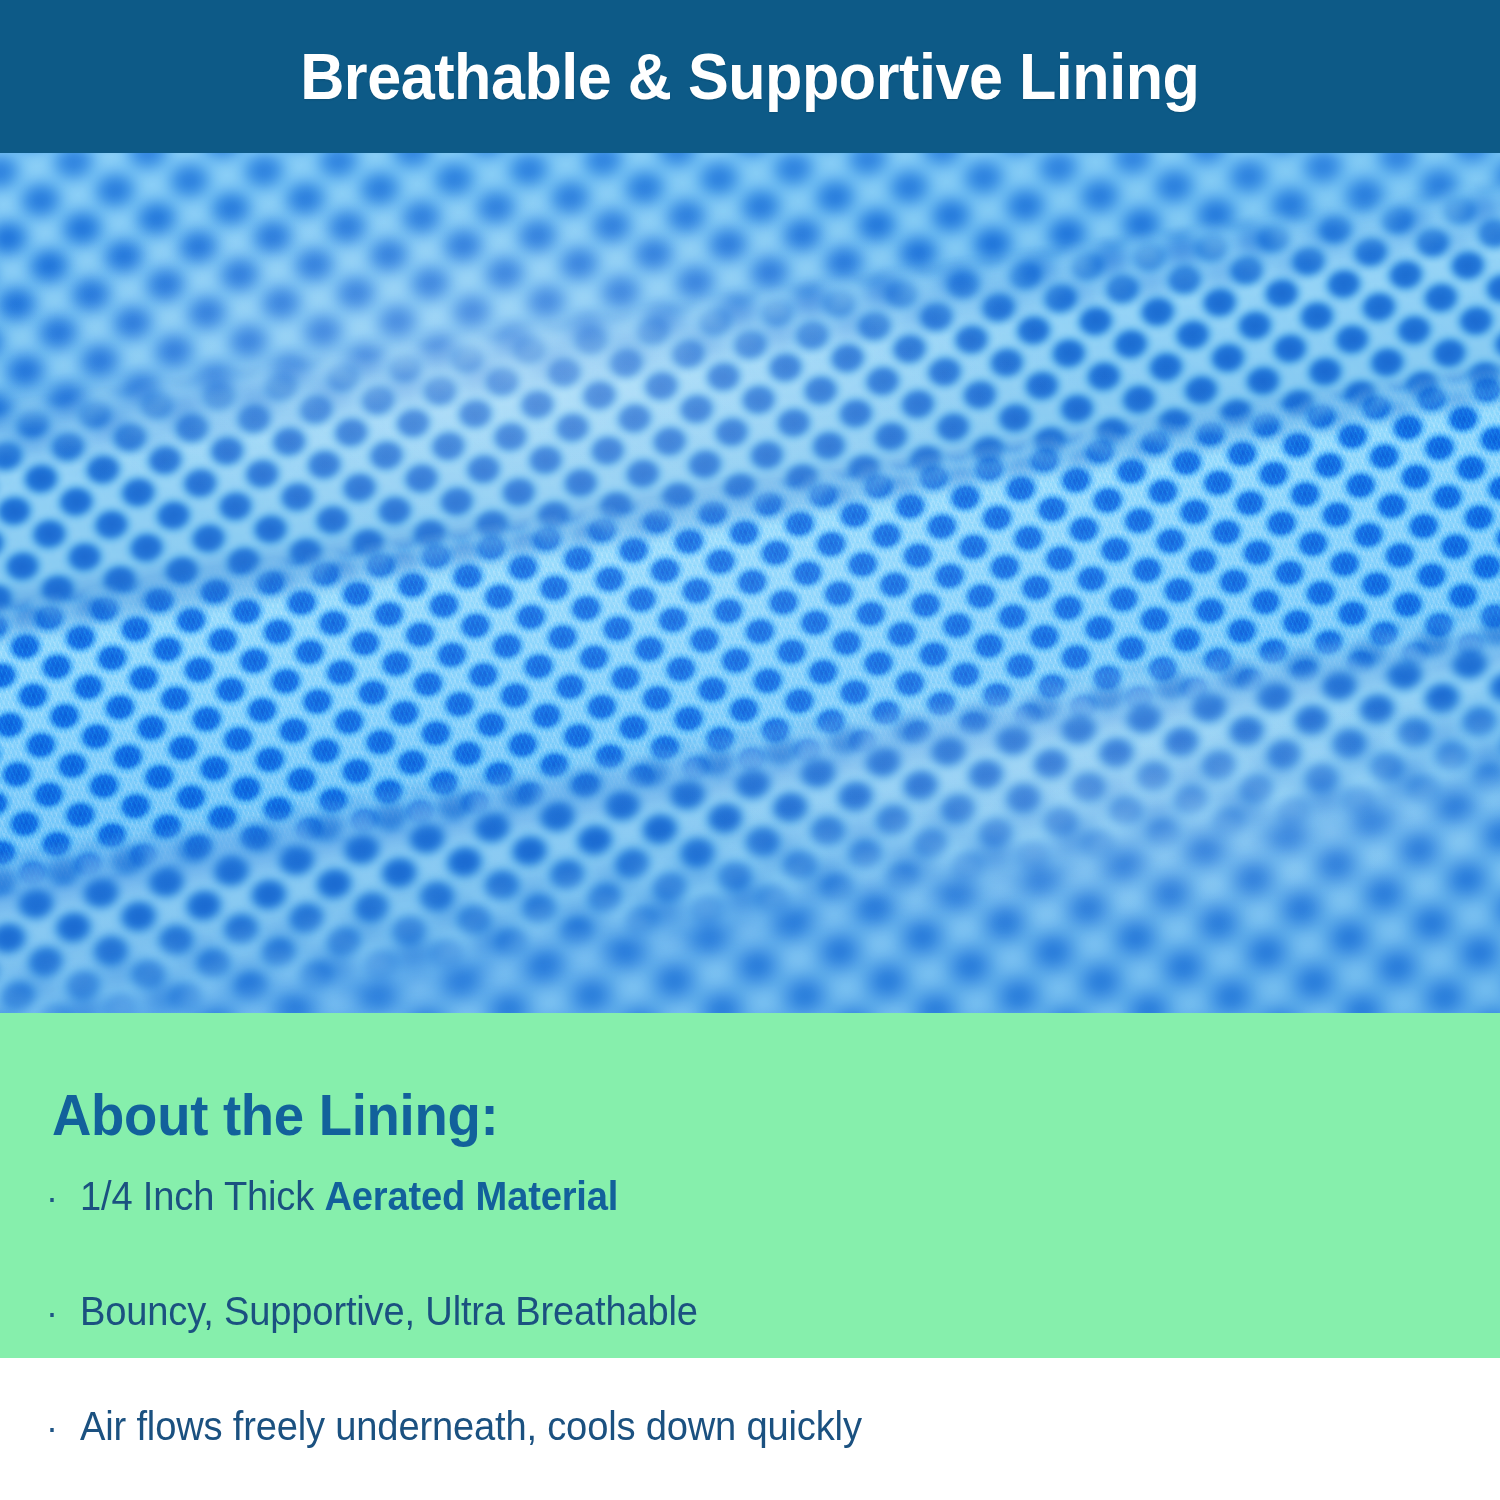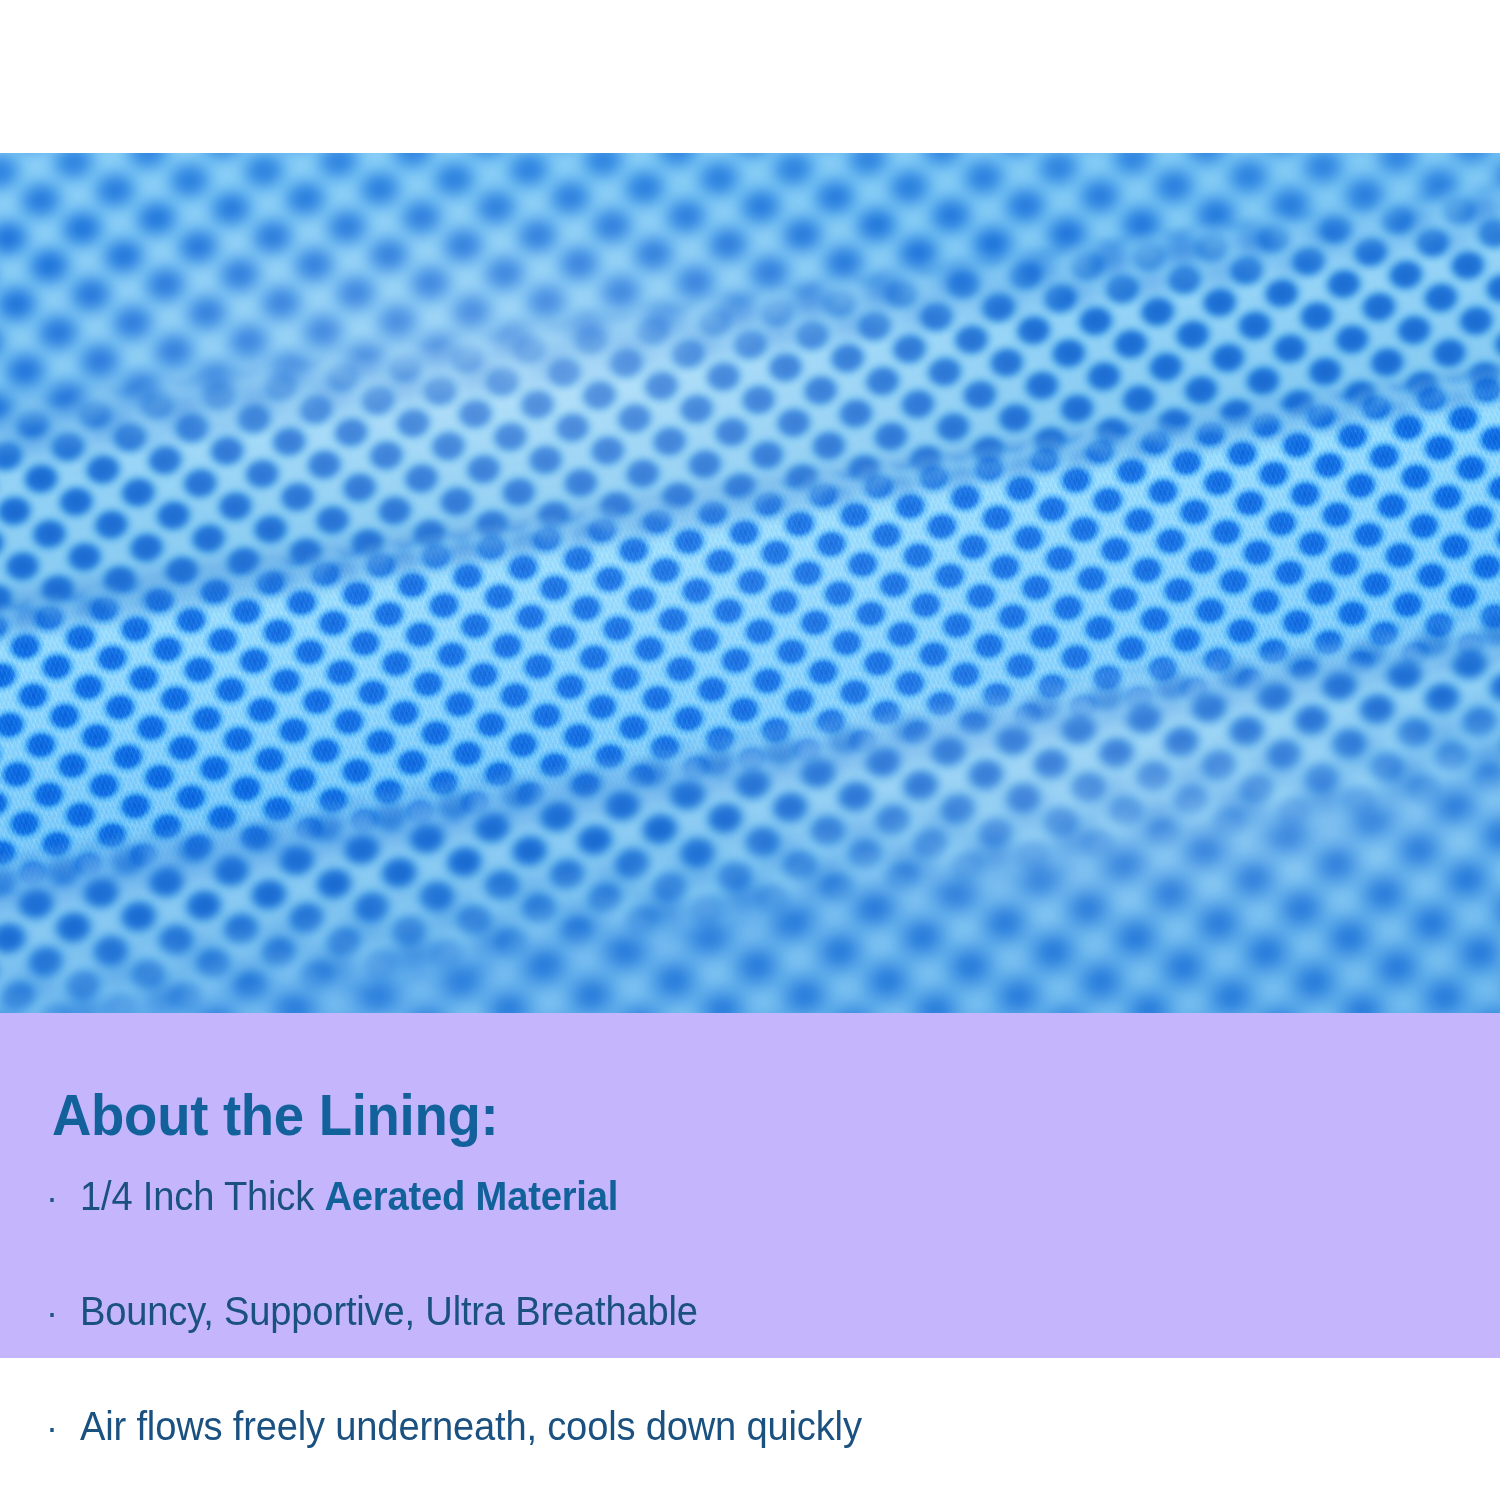--- a/index.html
+++ b/index.html
@@ -167,21 +167,21 @@
         rgba(0,0,0,0) 64%,
         rgba(40,120,210,0.10) 90%,
         rgba(55,135,220,0.16) 100%);
     pointer-events:none;
   }
 
   
   .info-panel {
     position:absolute; left:0; top:1013px;
     width:1500px; height:345px;
-    background:#c4b5fd;
+    background:#86efac;
     z-index:4;
   }
   .panel-heading {
     position:absolute; left:52px; top:68px;
     color:#12619b;
     font-family:"Liberation Sans", sans-serif;
     font-weight:bold;
     font-size:58px;
     letter-spacing:-0.3px;
     transform:scaleX(0.94);
@@ -223,20 +223,23 @@
   .bullet-text .emph {
     color:#12619b;
     font-weight:bold;
   }
 </style>
 </head>
 <body>
 
 <div id="infographic">
 
+  <div class="header-banner">
+    <div class="header-title">Breathable &amp; Supportive Lining</div>
+  </div>
 
   <div class="photo">
     <div class="photo-base"></div>
 
     <div class="mesh mesh-pattern band-top">
       <div class="yarn"></div>
     </div>
     <div class="mesh mesh-pattern band-upper">
       <div class="yarn"></div>
     </div>

